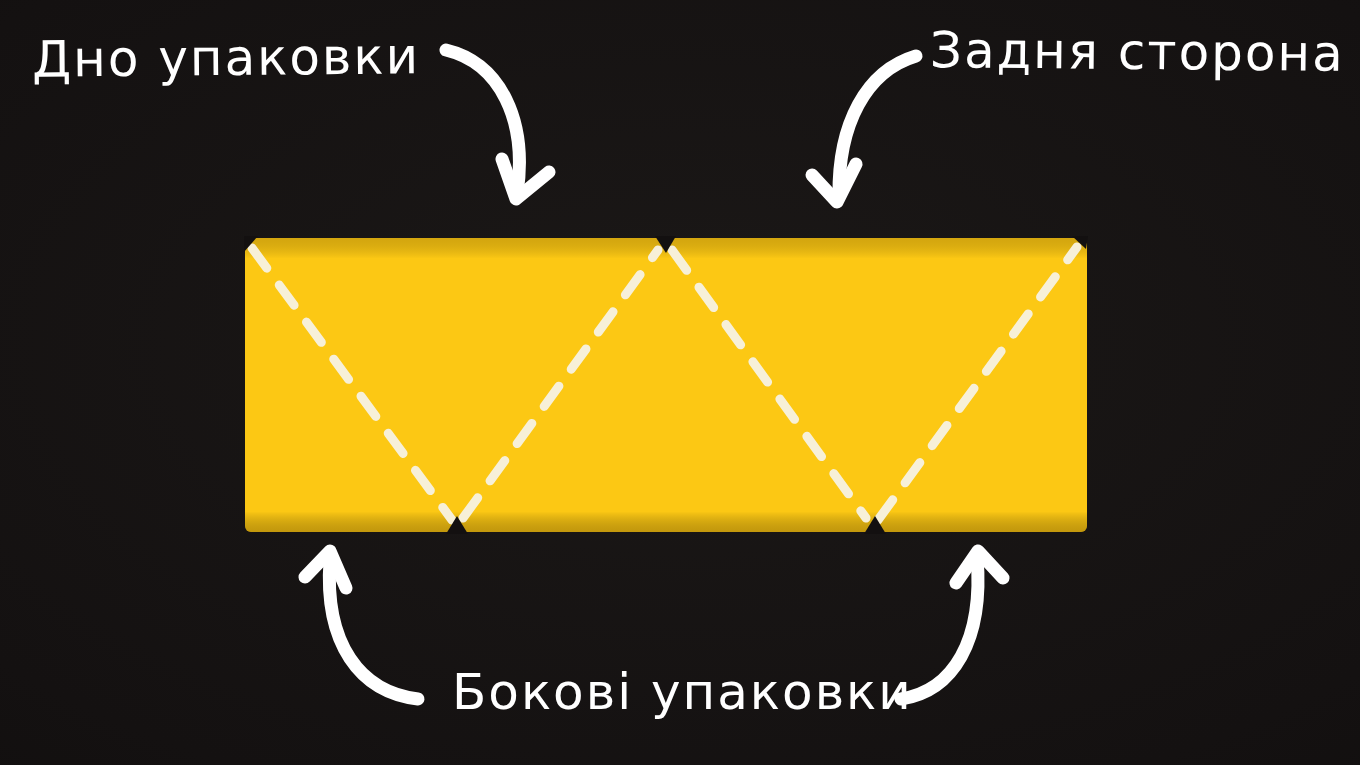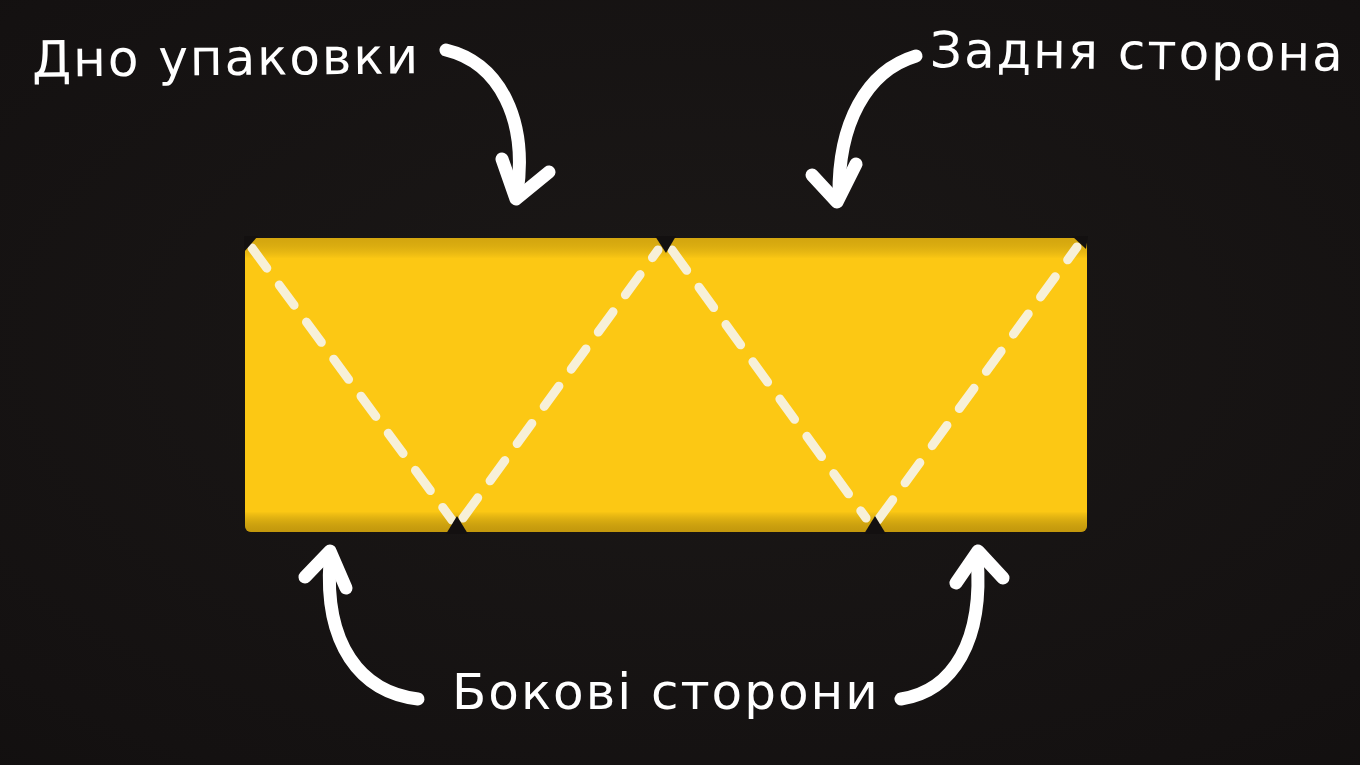--- a/index.html
+++ b/index.html
@@ -83,15 +83,15 @@
         <path d="M901 699 C 953 691 984 641 977 557"></path>
         <path d="M956 583 L978 551 L1003 578"></path>
       </g>
     </g>
   </svg>
 
   <div class="label label-bottom">Дно упаковки</div>
 
   <div class="label label-back">Задня сторона</div>
 
-  <div class="label label-sides">Бокові сторони</div>
+  <div class="label label-sides">Бокові упаковки</div>
 
 </div>
 
 </body></html>

